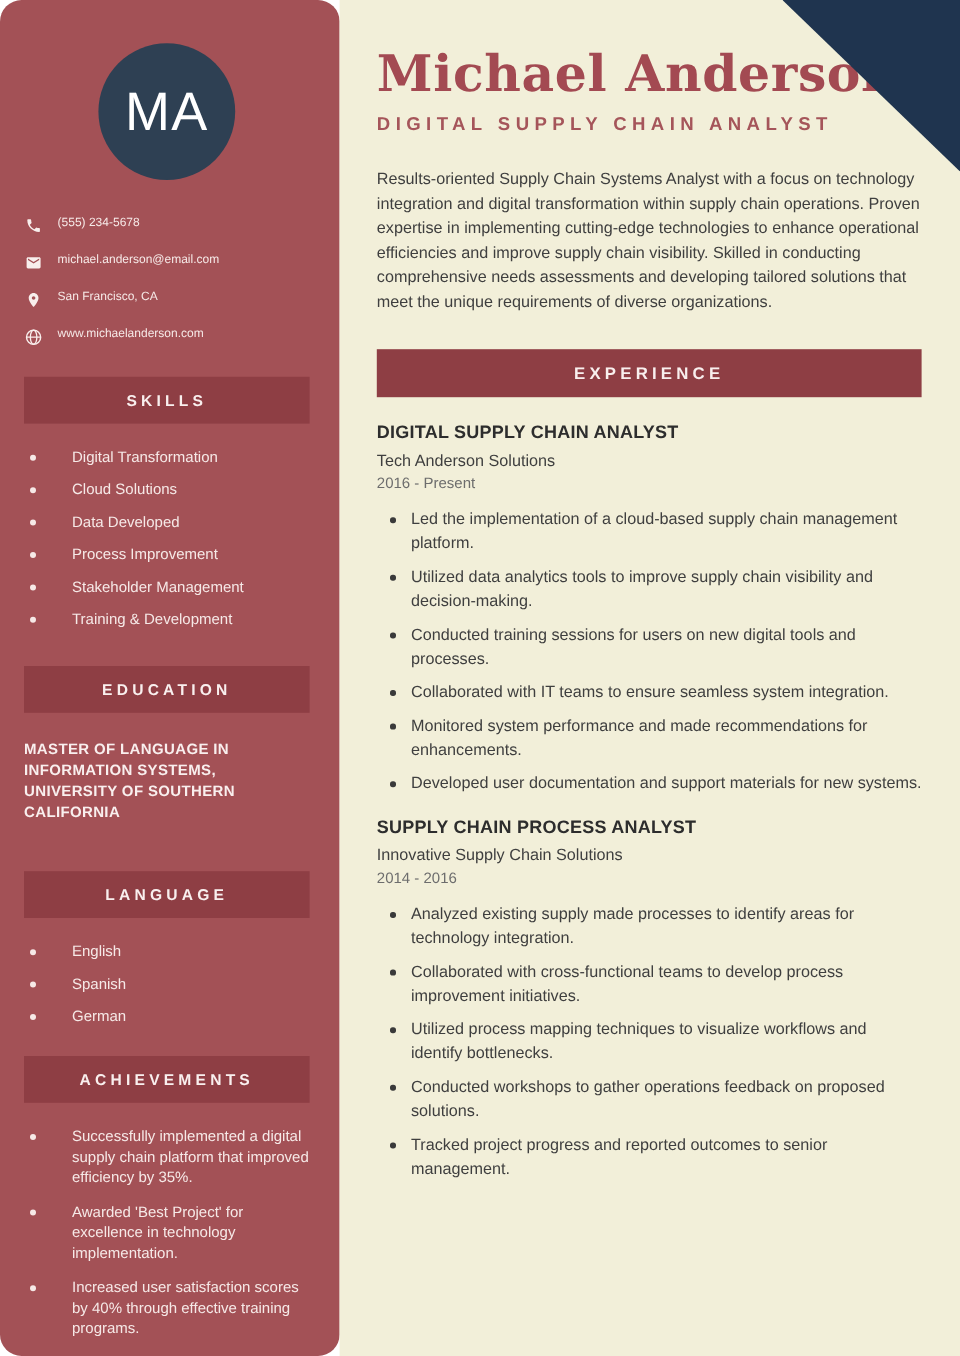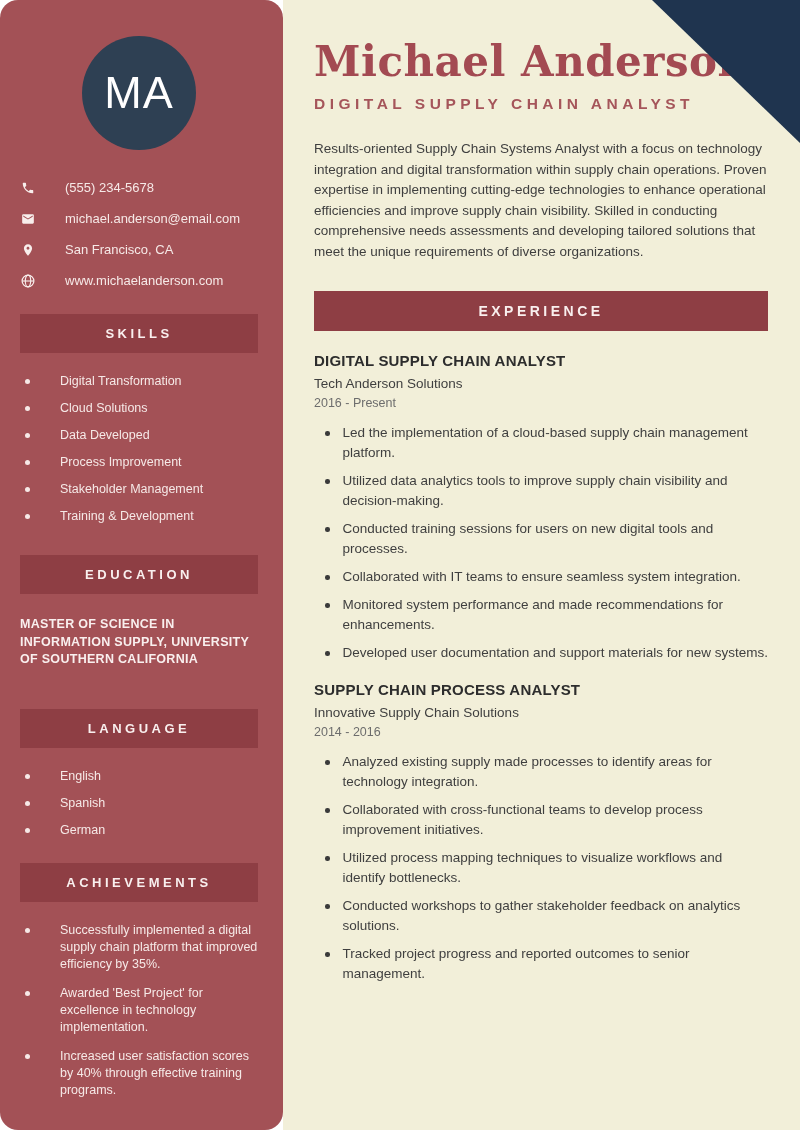--- a/index.html
+++ b/index.html
@@ -13,21 +13,21 @@
   .sidebar {
     width: 283px; flex-shrink: 0; background: #a35156;
     color: #f6e9e7; padding: 36px 25px 0 20px; border-radius: 18px;
   }
   .avatar {
     width: 114px; height: 114px; border-radius: 50%; background: #2e4053;
     color: #ffffff; display: flex; align-items: center; justify-content: center;
     font-size: 45px; font-weight: 500; letter-spacing: 1px; margin: 0 auto;
   }
   .contact-list { margin-top: 30px; list-style: none; }
-  .contact-row { display: flex; align-items: center; gap: 30px; margin-bottom: 16px; font-size: 13px; }
+  .contact-row { display: flex; align-items: flex-start; gap: 13px; margin-bottom: 16px; font-size: 10px; }
   .contact-row .cicon { width: 15px; height: 15px; flex-shrink: 0; display: flex; align-items: center; justify-content: center; }
   .contact-row .cicon svg { width: 14px; height: 14px; fill: #f8eeec; stroke: none; }
 
   .side-box {
     background: #8e3e44; color: #f9efee; text-align: center;
     padding: 12px 4px; font-size: 13px; font-weight: bold; letter-spacing: 3.5px;
   }
   .box-skills { margin-top: 26px; }
   .box-education { margin-top: 30px; }
   .box-language { margin-top: 40px; }
@@ -160,21 +160,21 @@
 
         <li>
           <span class="dot"></span>
           <span>Training &amp; Development</span>
         </li>
       </ul>
 
     <div class="side-box box-education">
       <span>EDUCATION</span>
     </div>
-    <div class="edu-degree">MASTER OF SCIENCE IN INFORMATION SUPPLY, UNIVERSITY OF SOUTHERN CALIFORNIA</div>
+    <div class="edu-degree">MASTER OF LANGUAGE IN INFORMATION SYSTEMS, UNIVERSITY OF SOUTHERN CALIFORNIA</div>
 
     <div class="side-box box-language">
       <span>LANGUAGE</span>
     </div>
     <ul class="side-list">
 
         <li>
           <span class="dot"></span>
           <span>English</span>
         </li>
@@ -280,21 +280,21 @@
           </li>
 
           <li>
             <span class="dot"></span>
             <span>Utilized process mapping techniques to visualize workflows and identify bottlenecks.</span>
           </li>
 
 
           <li>
             <span class="dot"></span>
-            <span>Conducted workshops to gather stakeholder feedback on analytics solutions.</span>
+            <span>Conducted workshops to gather operations feedback on proposed solutions.</span>
           </li>
 
           <li>
             <span class="dot"></span>
             <span>Tracked project progress and reported outcomes to senior management.</span>
           </li>
         </ul>
     </section>
 
   </main>

